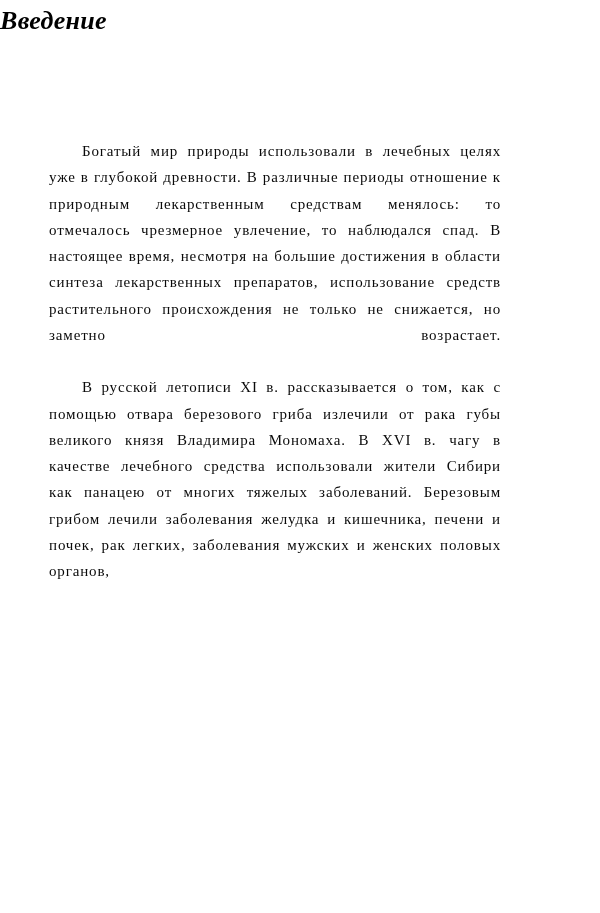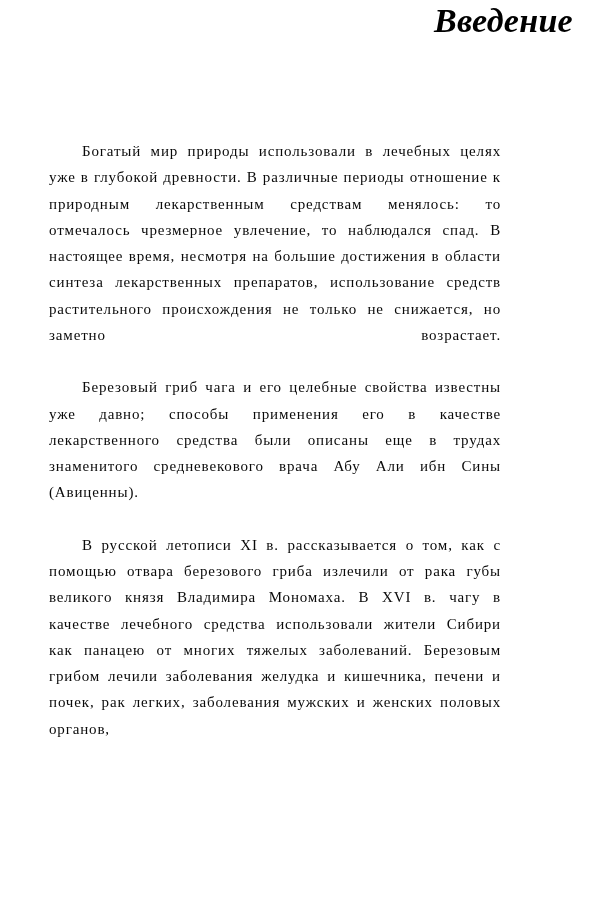--- a/index.html
+++ b/index.html
@@ -22,24 +22,23 @@
     height: 913px;
     background: #ffffff;
   }
 
   
   .chapter-title {
     position: absolute;
     top: 4px;
     left: 0;
     right: 27px;
-    text-align: right;
     font-weight: bold;
     font-style: italic;
-    font-size: 34px;
+    font-size: 26px;
     line-height: 34px;
     letter-spacing: 0.3px;
     color: #000000;
     white-space: nowrap;
   }
 
   
   .body-block {
     position: absolute;
     top: 138px;
@@ -70,17 +69,16 @@
 </style>
 </head>
 <body>
 
 <div class="page">
 
   <div class="chapter-title">Введение</div>
 
   <div class="body-block">
     <p class="para">Богатый мир природы использовали в лечебных целях уже в глубокой древности. В различные периоды отношение к природным лекарственным средствам менялось: то отмечалось чрезмерное увлечение, то наблюдался спад. В настоящее время, несмотря на большие достижения в области синтеза лекарственных препаратов, использование средств растительного происхождения не только не снижается, но заметно возрастает.</p>
-    <p class="para">Березовый гриб чага и его целебные свойства известны уже давно; способы применения его в качестве лекарственного средства были описаны еще в трудах знаменитого средневекового врача Абу Али ибн Сины (Авиценны).</p>
     <p class="para">В русской летописи XI в. рассказывается о том, как с помощью отвара березового гриба излечили от рака губы великого князя Владимира Мономаха. В XVI в. чагу в качестве лечебного средства использовали жители Сибири как панацею от многих тяжелых заболеваний. Березовым грибом лечили заболевания желудка и кишечника, печени и почек, рак легких, заболевания мужских и женских половых органов,</p>
   </div>
 
 </div>
 
 </body></html>

